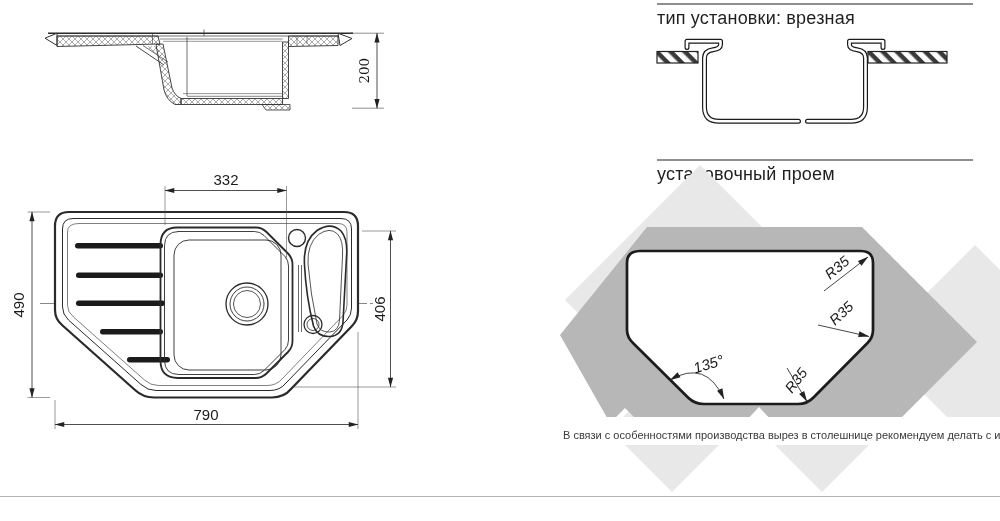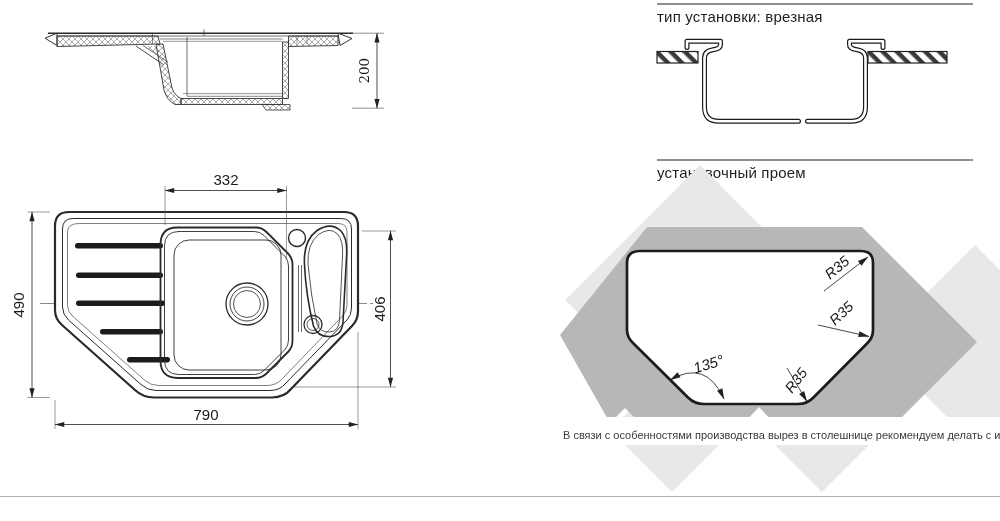--- a/index.html
+++ b/index.html
@@ -1,20 +1,20 @@
 <!DOCTYPE html>
 <html><head>
 <meta charset="utf-8">
 <style>
   html,body{margin:0;padding:0;background:#fff;}
   #stage{position:relative;width:1000px;height:521px;background:#fff;overflow:hidden;
          font-family:"Liberation Sans",sans-serif;}
   .abs{position:absolute;}
   .rule{height:2px;background:#8f8f8f;}
-  .sec-title{font-size:15px;color:#1f1f1f;letter-spacing:.2px;}
+  .sec-title{font-size:18px;color:#1f1f1f;letter-spacing:.2px;}
   .note{font-size:11px;color:#3a3a3a;white-space:nowrap;}
   .bottom-rule{height:1px;background:#b4b4b4;}
   svg text{font-family:"Liberation Sans",sans-serif;fill:#1a1a1a;}
   text.dim{font-size:15px;}
   text.dim-serif{font-family:"DejaVu Serif",serif;font-size:13.5px;}
   text.cad{font-size:14.5px;font-style:italic;}
 </style>
 </head>
 <body>
 

